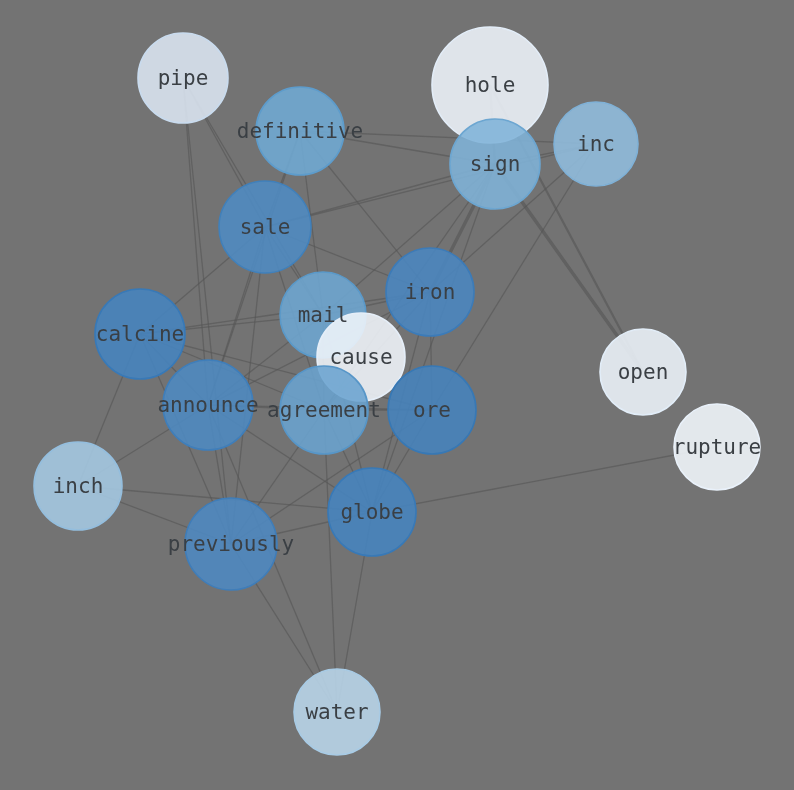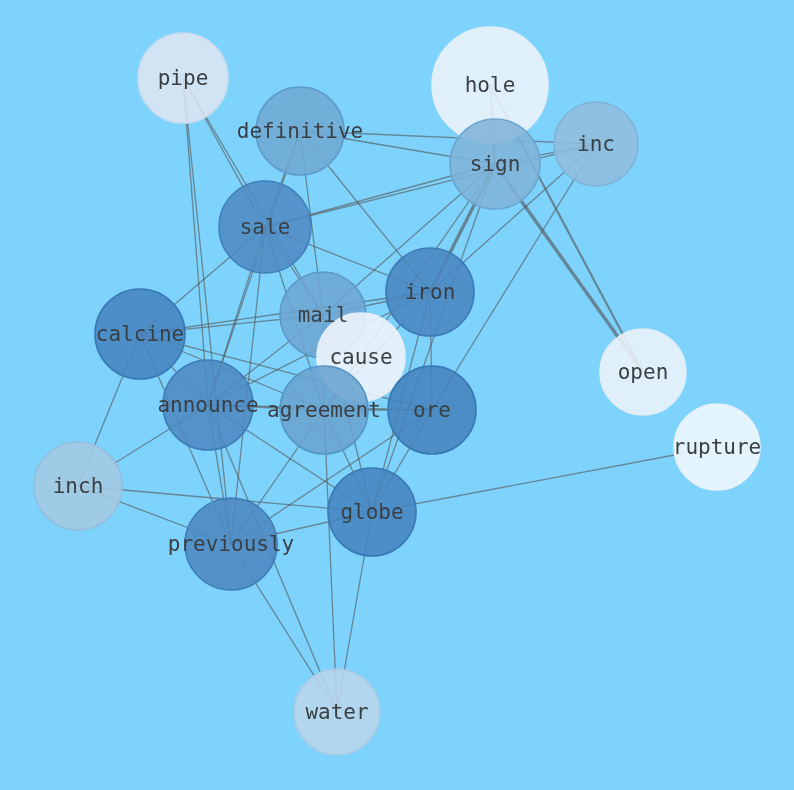--- a/index.html
+++ b/index.html
@@ -5,21 +5,21 @@
   html, body {
     margin: 0;
     padding: 0;
     background: #ffffff;
     font-family: "DejaVu Sans Mono", "Liberation Mono", monospace;
   }
   #canvas {
     position: relative;
     width: 794px;
     height: 790px;
-    background: #7dd3fc;
+    background: #737373;
     overflow: hidden;
   }
   svg { display: block; }
   .edge-line {
     fill: none;
   }
   .node-circle {
     cursor: pointer;
   }
   .node-label {

